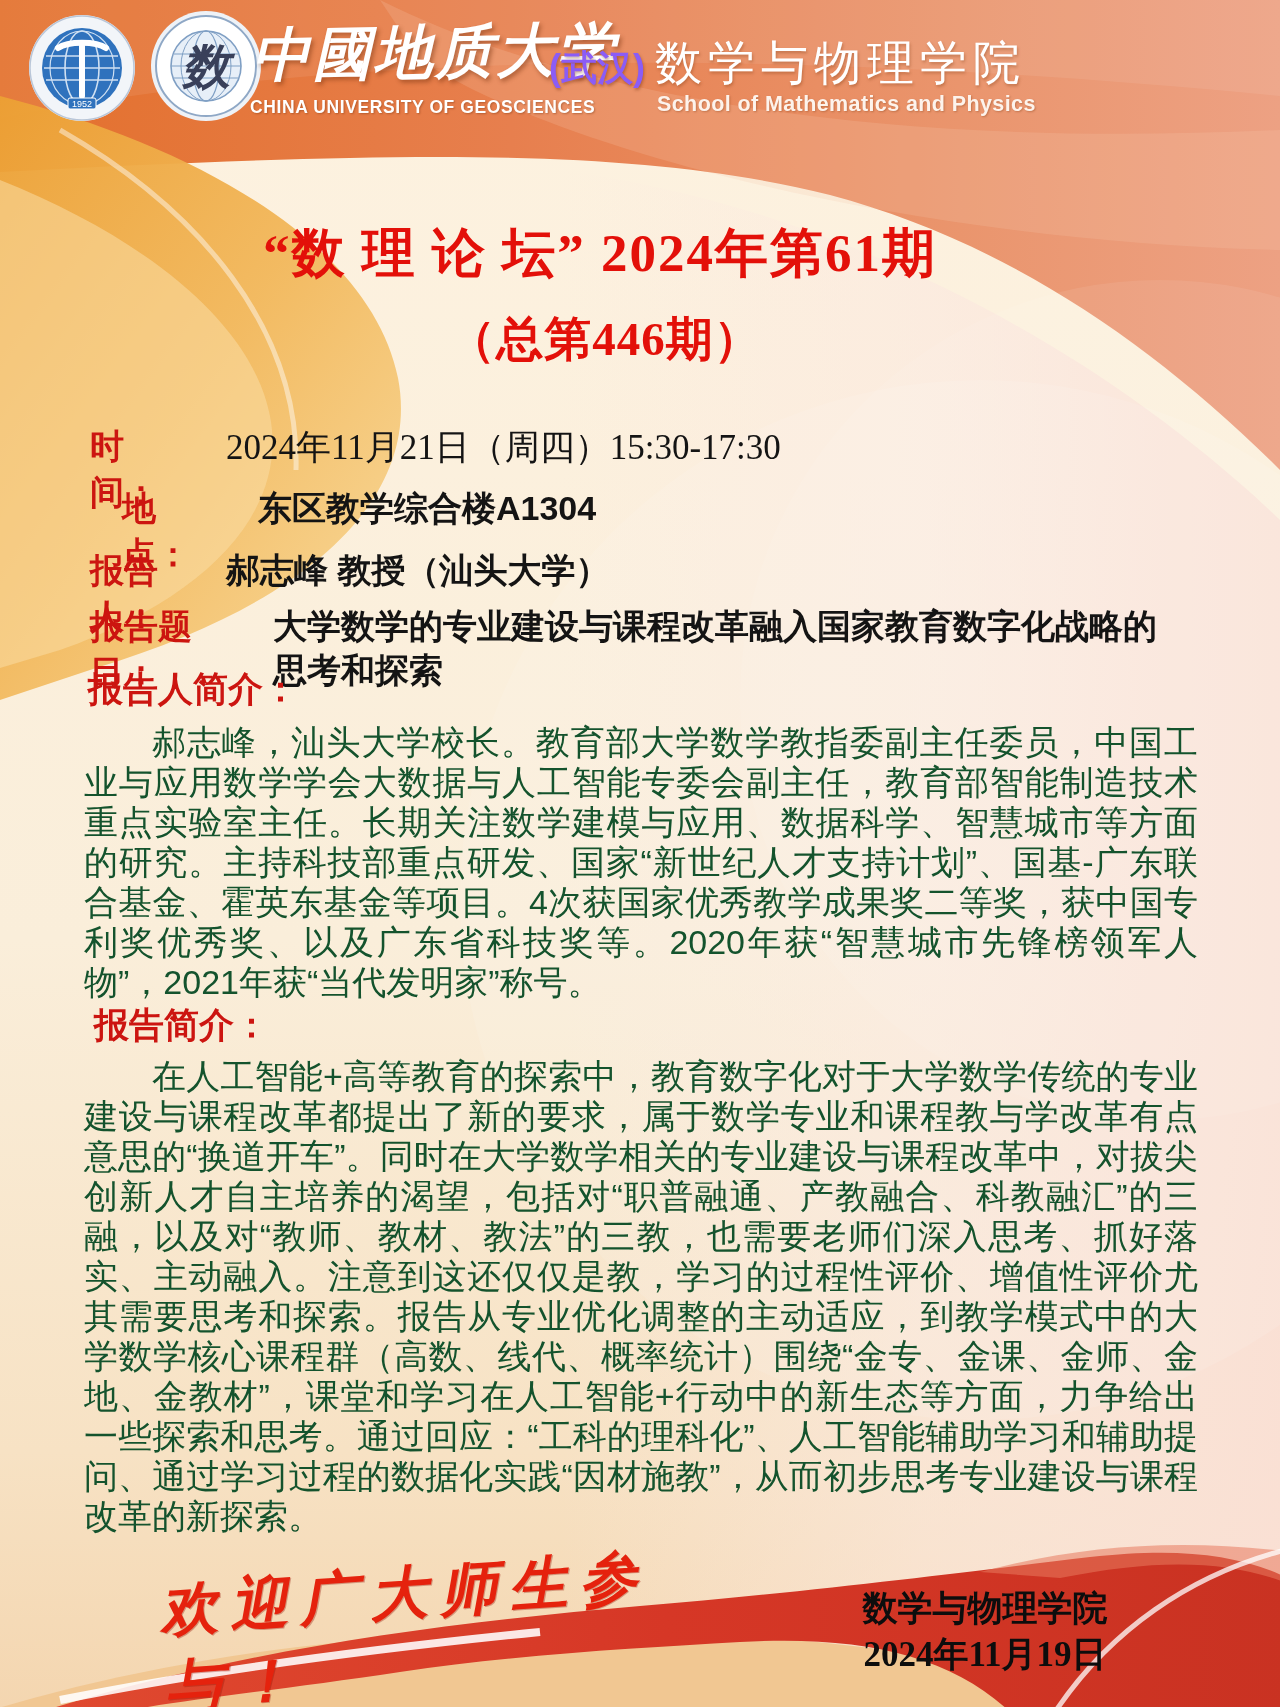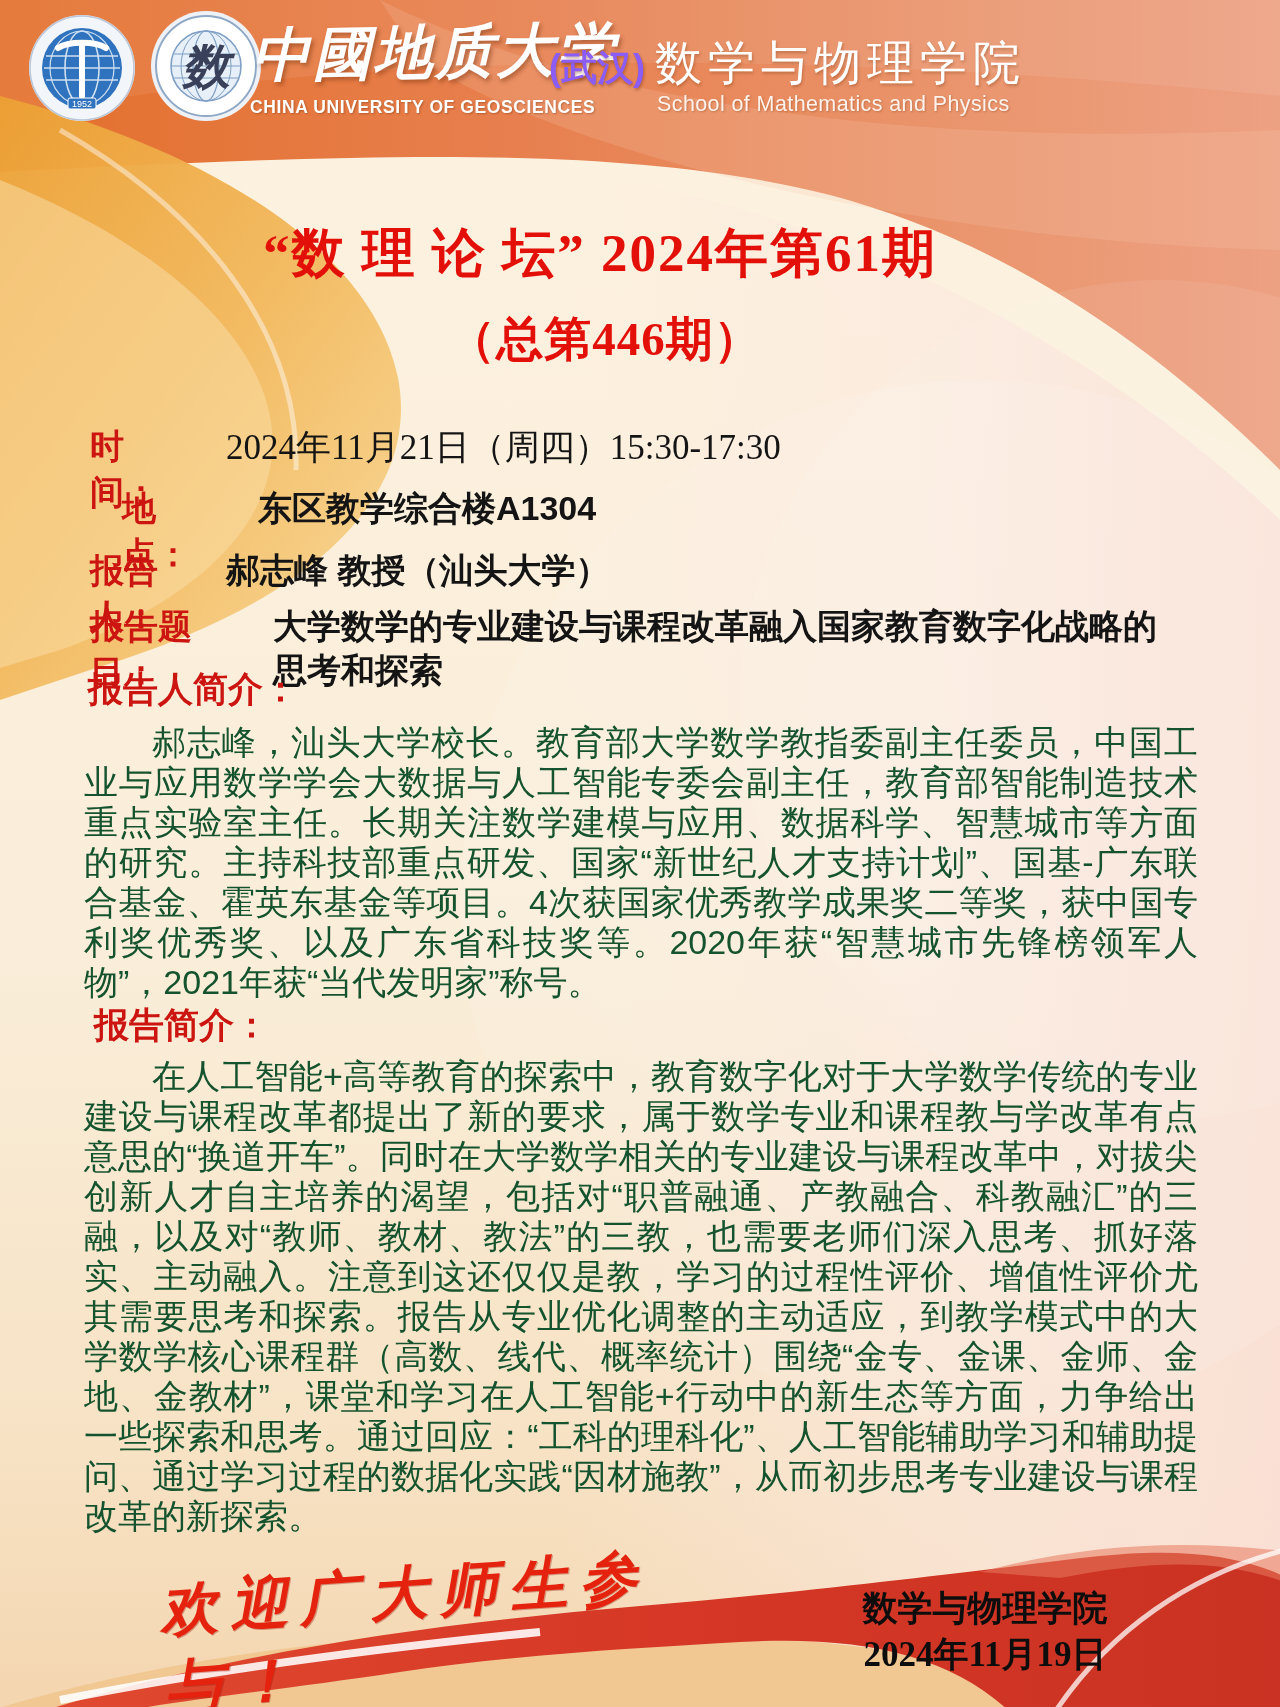--- a/index.html
+++ b/index.html
@@ -28,21 +28,21 @@
   }
   .uni-en{
     left:250px;top:97px;z-index:3;color:#ffffff;font-size:17.5px;font-weight:bold;
     letter-spacing:.6px;text-shadow:1px 1px 2px rgba(110,45,10,.4);
   }
   .school-zh{
     left:655px;top:32px;z-index:3;color:#ffffff;font-size:47px;letter-spacing:6px;
     text-shadow:1px 2px 3px rgba(120,55,15,.35);
   }
   .school-en{
-    left:657px;top:92px;z-index:3;color:#fdf3ec;font-size:21.5px;font-weight:400;
+    left:657px;top:92px;z-index:3;color:#fdf3ec;font-size:21.5px;font-weight:700;
     letter-spacing:.4px;text-shadow:1px 1px 2px rgba(120,55,15,.35);
   }
 
   
   .t-serif{font-family:"Liberation Serif","DejaVu Serif",serif;}
   .forum-title{
     left:0;right:80px;top:218px;text-align:center;
     font-size:53px;font-weight:bold;color:#e31009;letter-spacing:2px;
   }
   .issue-title{

